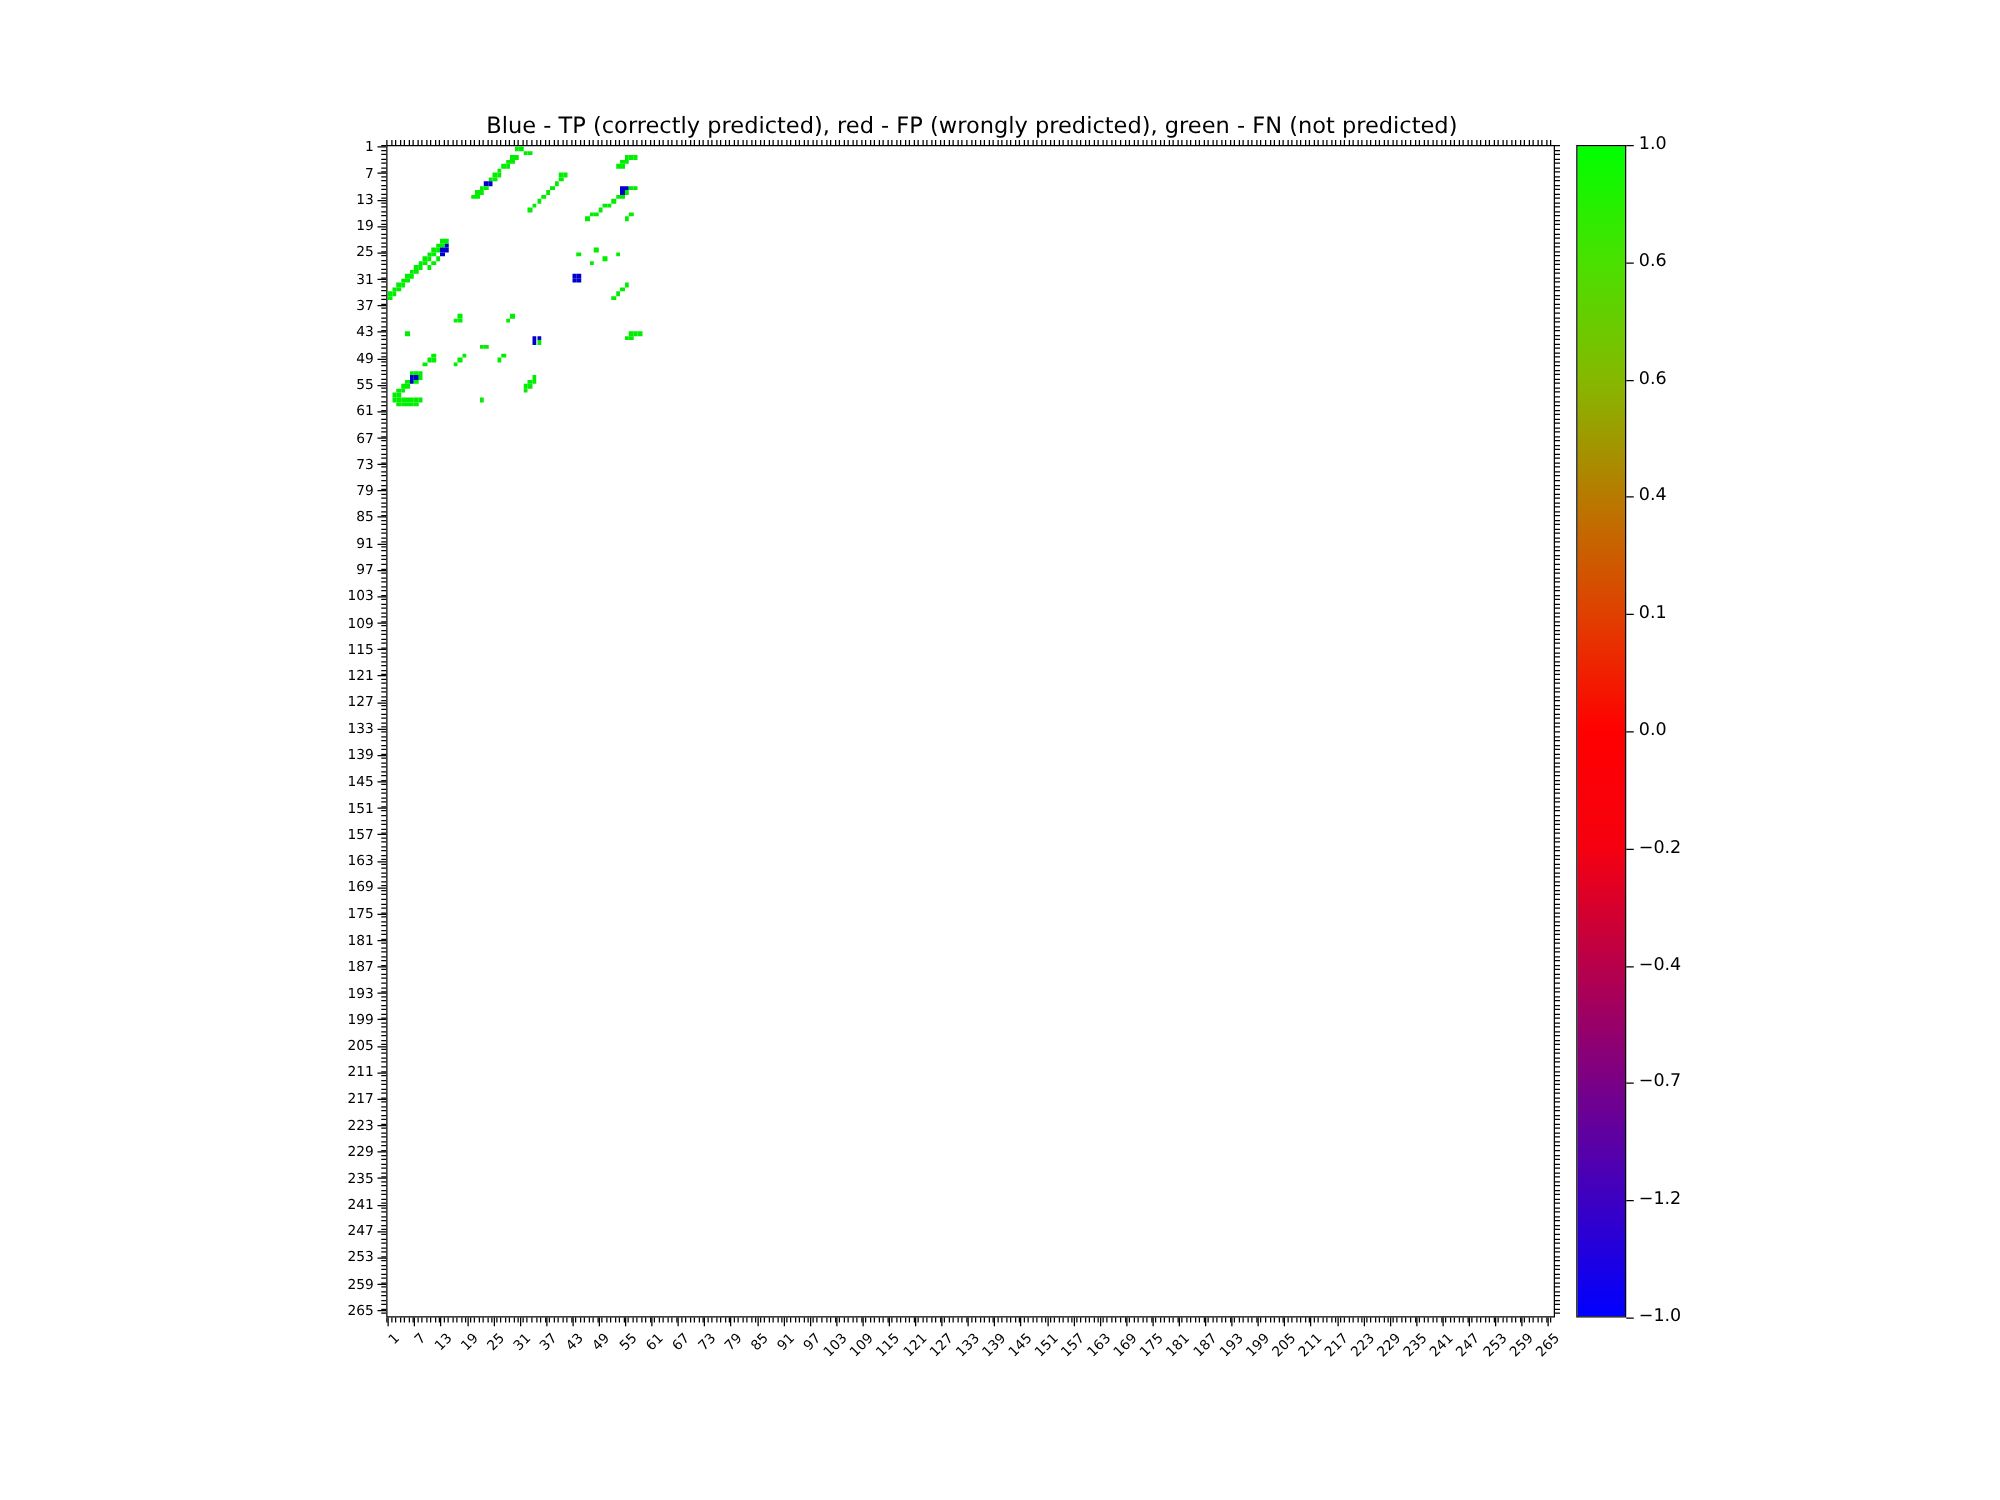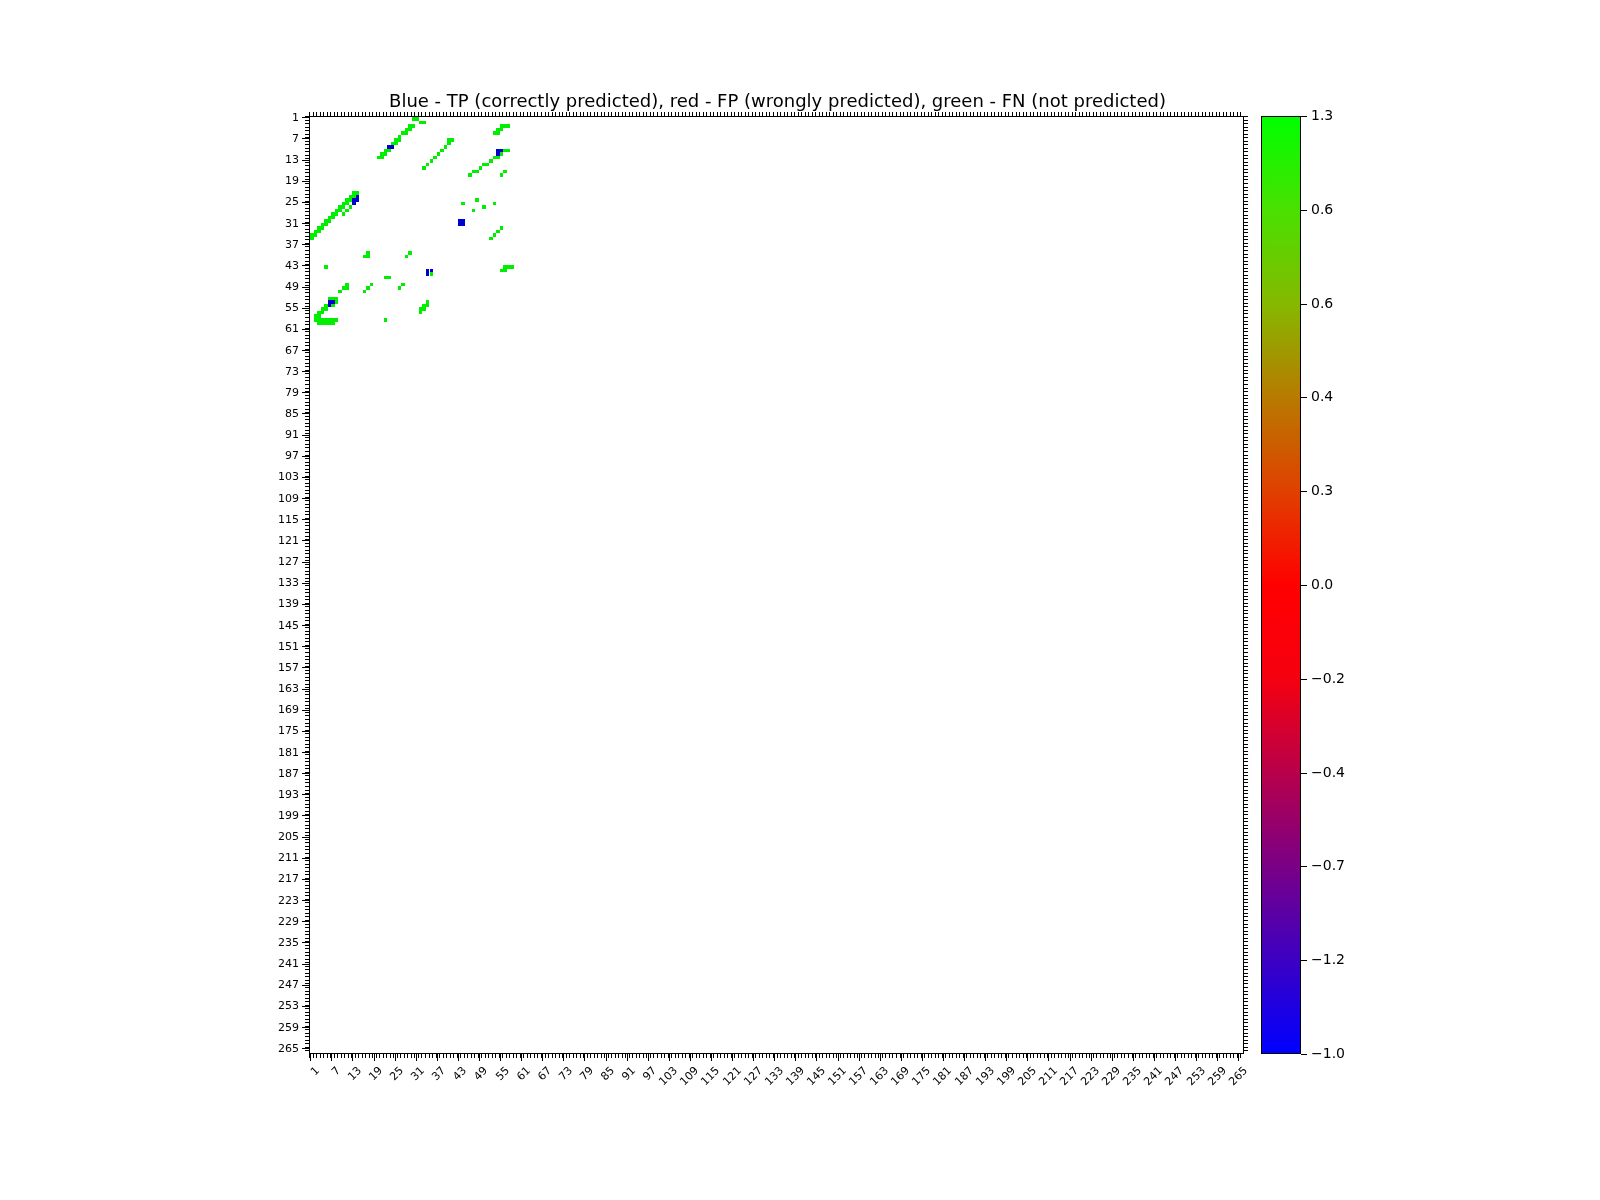--- a/index.html
+++ b/index.html
@@ -1538,29 +1538,29 @@
     <div class="xtick-label" style="left: 1154.55px; top: 1064px; width: 44px;">253</div>
     <div class="tick-mark" style="left: 1217.14px; top: 1054px; width: 1px; height: 7px;"></div>
     <div class="xtick-label" style="left: 1175.64px; top: 1064px; width: 44px;">259</div>
     <div class="tick-mark" style="left: 1238.23px; top: 1054px; width: 1px; height: 7px;"></div>
     <div class="xtick-label" style="left: 1196.73px; top: 1064px; width: 44px;">265</div>
   </div>
 
 <div id="colorbar"></div>
 <div id="colorbar-ticks">
     <div class="cbar-tick" style="left: 1301px; top: 116px;"></div>
-    <div class="cbar-label" style="left: 1311px; top: 107px;">1.3</div>
+    <div class="cbar-label" style="left: 1311px; top: 107px;">1.0</div>
     <div class="cbar-tick" style="left: 1301px; top: 209.8px;"></div>
     <div class="cbar-label" style="left: 1311px; top: 200.8px;">0.6</div>
     <div class="cbar-tick" style="left: 1301px; top: 303.6px;"></div>
     <div class="cbar-label" style="left: 1311px; top: 294.6px;">0.6</div>
     <div class="cbar-tick" style="left: 1301px; top: 397.4px;"></div>
     <div class="cbar-label" style="left: 1311px; top: 388.4px;">0.4</div>
     <div class="cbar-tick" style="left: 1301px; top: 491.2px;"></div>
-    <div class="cbar-label" style="left: 1311px; top: 482.2px;">0.3</div>
+    <div class="cbar-label" style="left: 1311px; top: 482.2px;">0.1</div>
     <div class="cbar-tick" style="left: 1301px; top: 585px;"></div>
     <div class="cbar-label" style="left: 1311px; top: 576px;">0.0</div>
     <div class="cbar-tick" style="left: 1301px; top: 678.8px;"></div>
     <div class="cbar-label" style="left: 1311px; top: 669.8px;">−0.2</div>
     <div class="cbar-tick" style="left: 1301px; top: 772.6px;"></div>
     <div class="cbar-label" style="left: 1311px; top: 763.6px;">−0.4</div>
     <div class="cbar-tick" style="left: 1301px; top: 866.4px;"></div>
     <div class="cbar-label" style="left: 1311px; top: 857.4px;">−0.7</div>
     <div class="cbar-tick" style="left: 1301px; top: 960.2px;"></div>
     <div class="cbar-label" style="left: 1311px; top: 951.2px;">−1.2</div>

